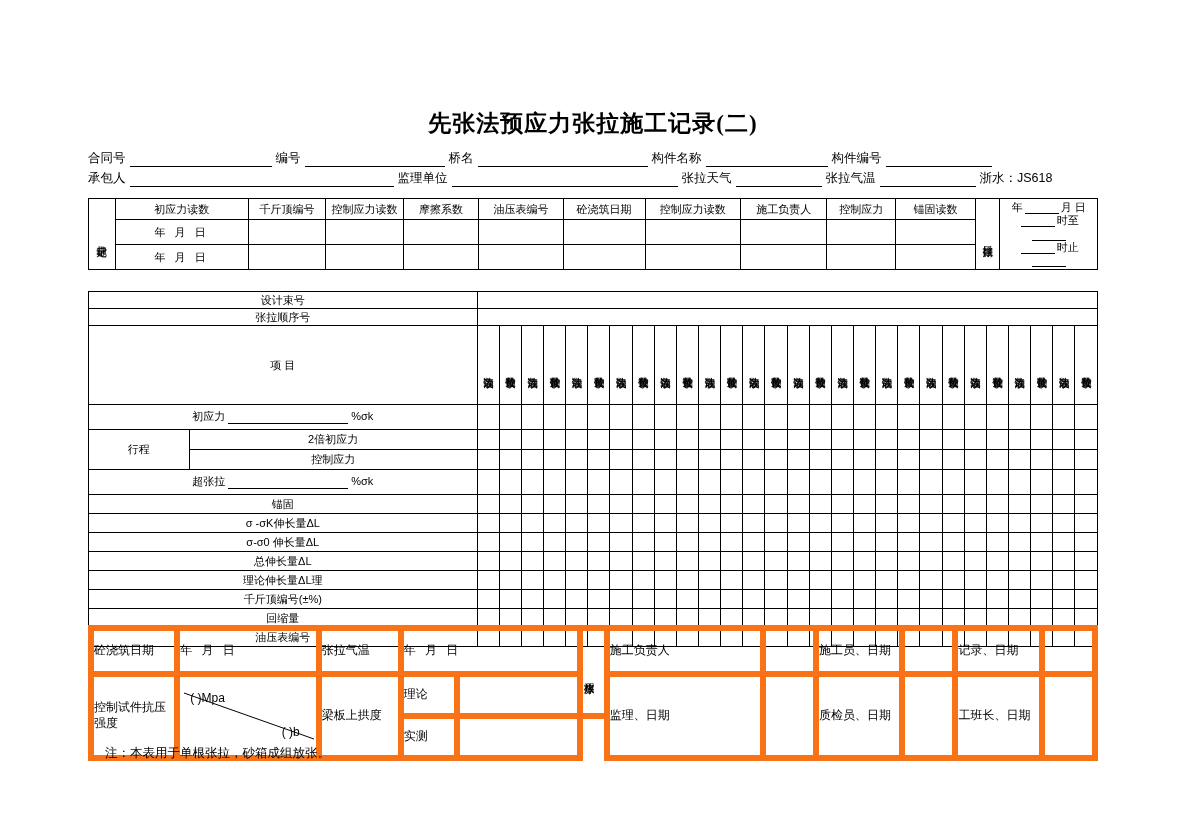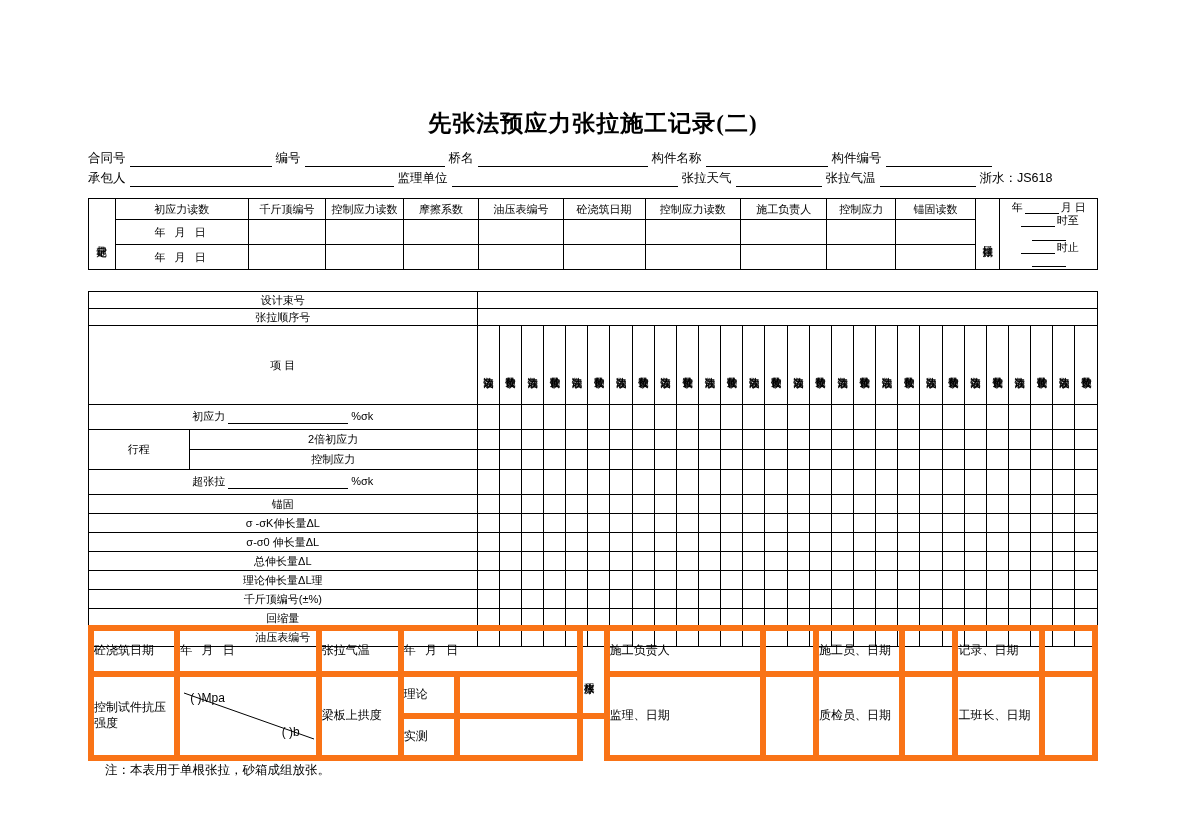--- a/index.html
+++ b/index.html
@@ -117,21 +117,21 @@
     font-size: 12px;
     text-align: left;
     vertical-align: middle;
     padding: 0;
     line-height: 1.3;
     height: 36px;
   }
   .note {
     position: absolute;
     left: 105px;
-    top: 762px;
+    top: 745px;
     font-size: 12.5px;
   }
   .mpa-cell {
     position: relative;
     height: 58px;
   }
   .mpa-top { position: absolute; left: 10px; top: 4px; font-size: 12px; }
   .mpa-bot { position: absolute; right: 16px; bottom: 4px; font-size: 12px; }
   .mpa-line {
     position: absolute;

